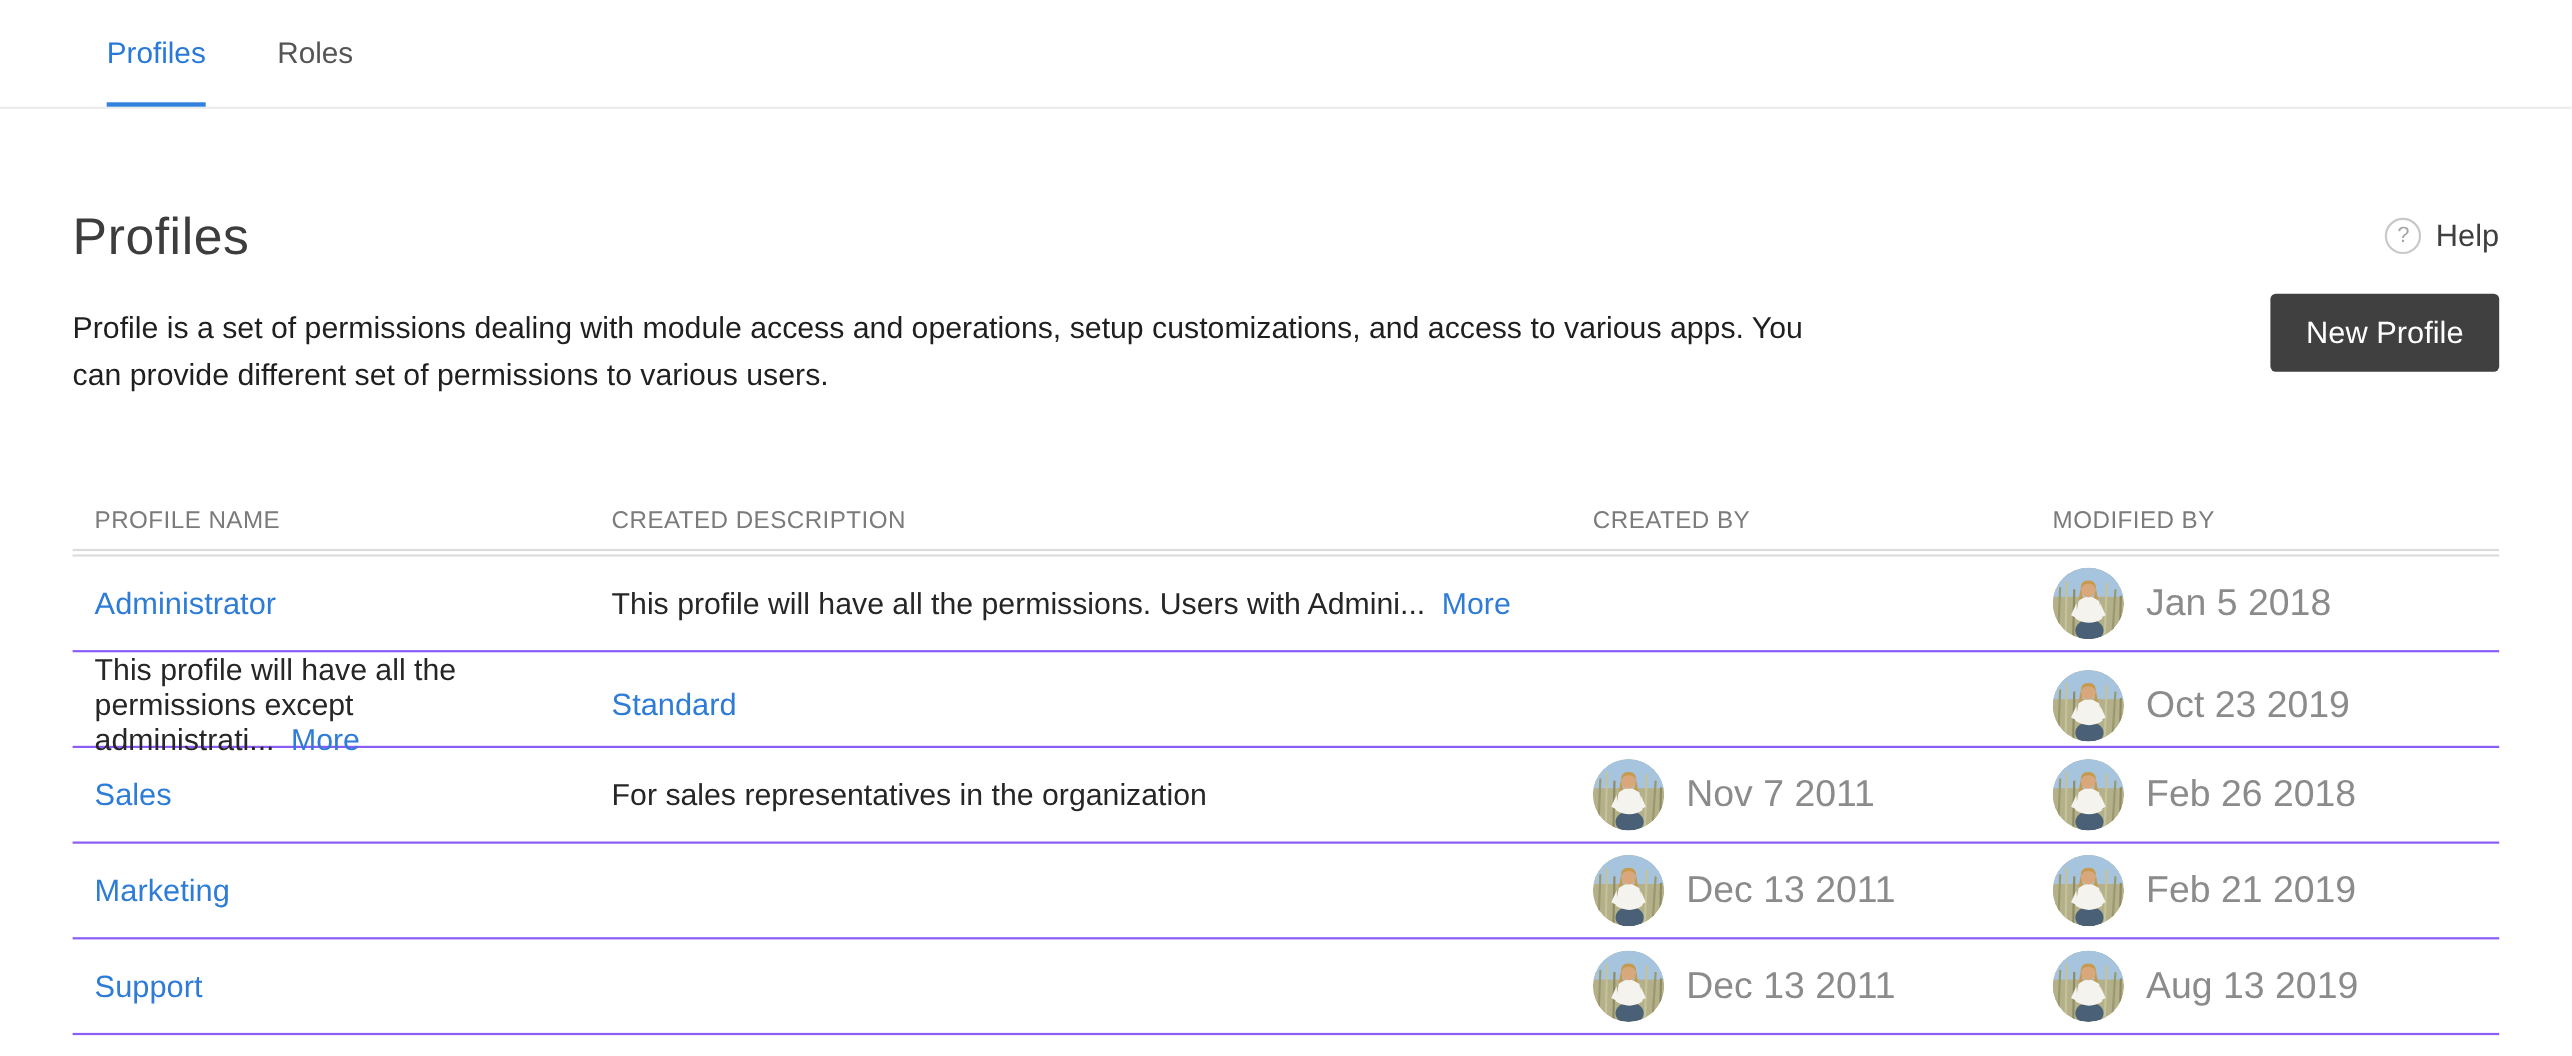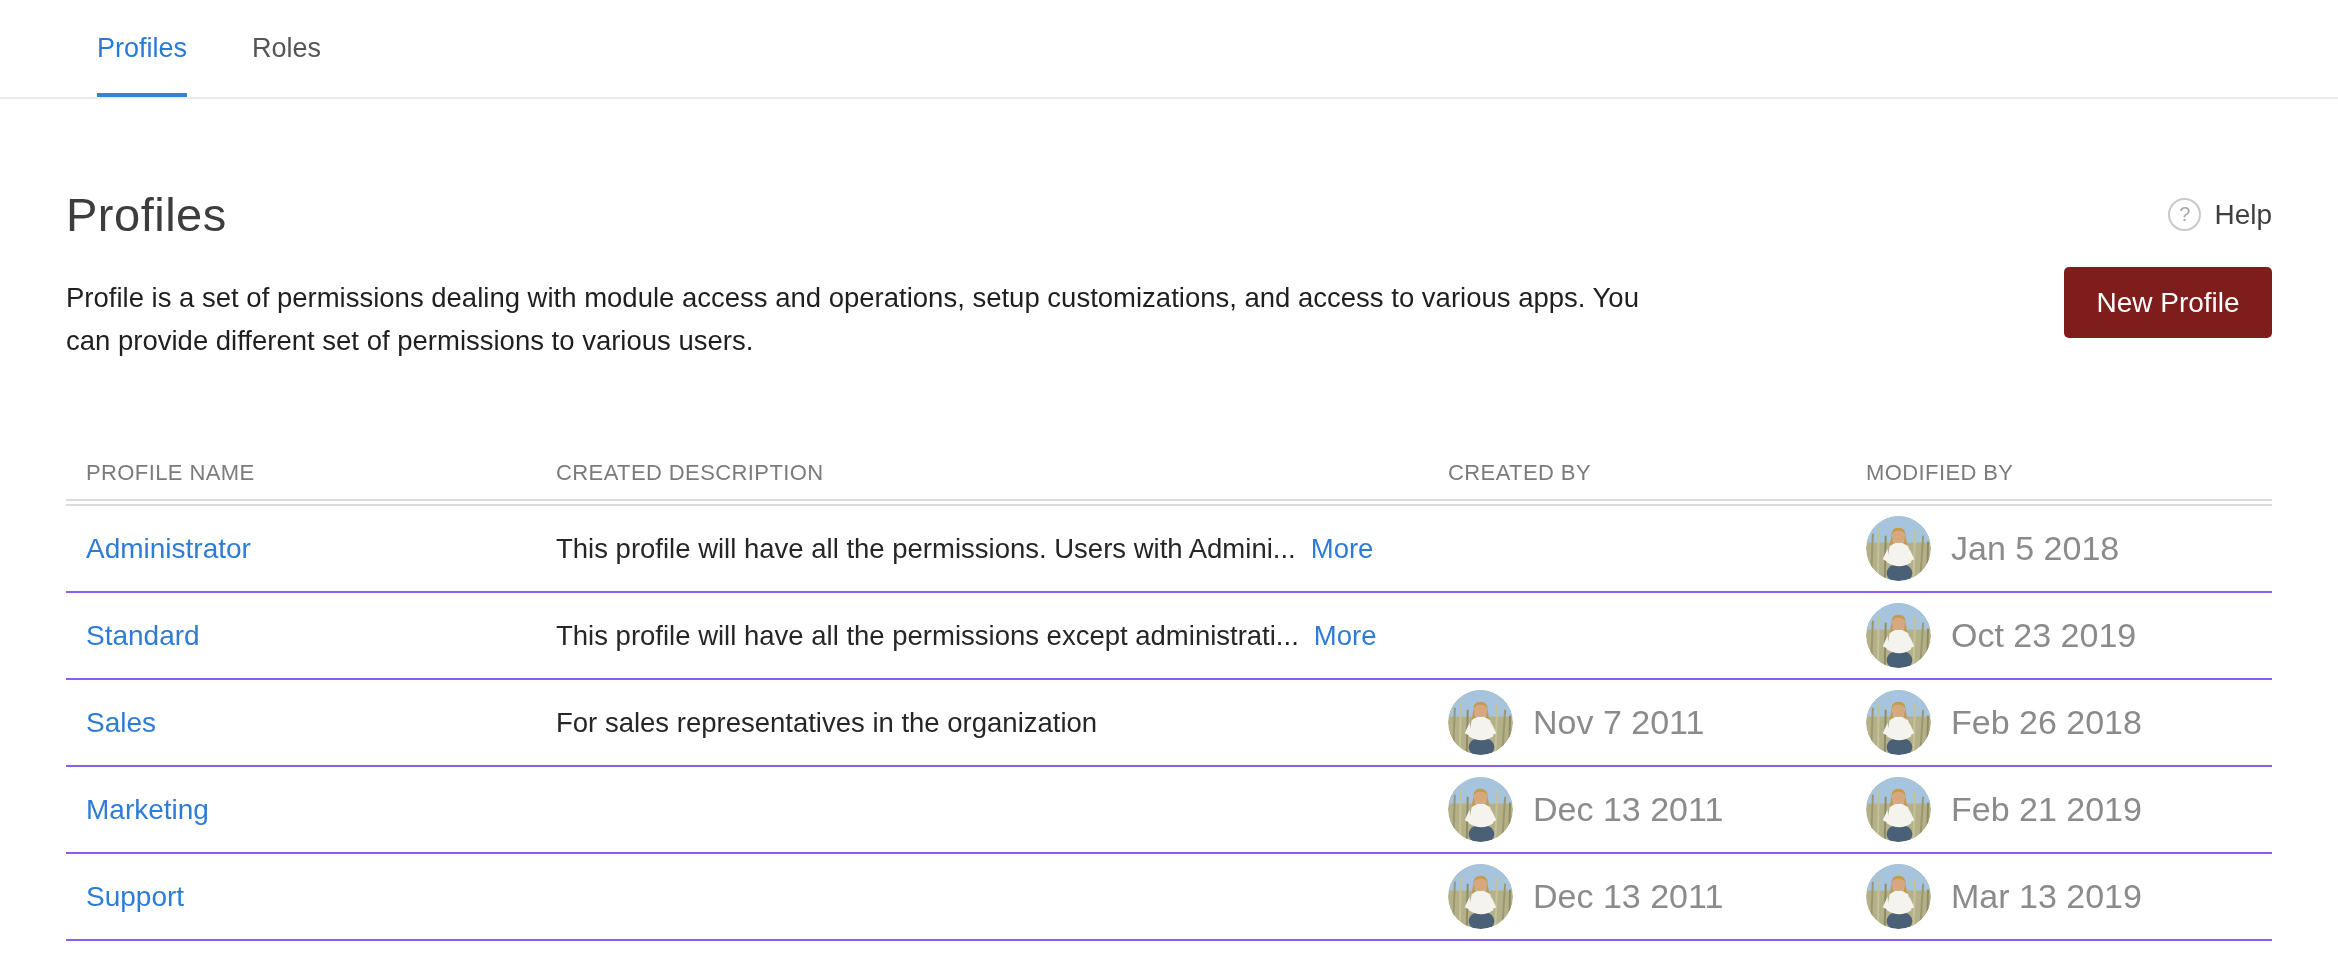--- a/index.html
+++ b/index.html
@@ -17,21 +17,21 @@
 
   .header-row { margin-top: 88px; display: flex; justify-content: space-between; align-items: center; }
   .page-title { font-size: 47px; font-weight: 300; color: #3d3d3d; letter-spacing: 0.5px; }
   .help { display: flex; align-items: center; gap: 13px; cursor: pointer; }
   .help-circle { width: 33px; height: 33px; border: 2px solid #c9c9c9; border-radius: 50%; color: #a5a5a5;
                  font-size: 20px; display: flex; align-items: center; justify-content: center; }
   .help-label { font-size: 28px; color: #3f3f3f; }
 
   .intro-row { margin-top: 34px; display: flex; justify-content: space-between; align-items: flex-start; }
   .description { font-size: 27.5px; line-height: 43px; color: #1f1f1f; max-width: 1760px; }
-  .btn-primary { margin-top: -9px; width: 208px; height: 71px; background: #7f1d1d; border: none; border-radius: 5px;
+  .btn-primary { margin-top: -9px; width: 208px; height: 71px; background: #404040; border: none; border-radius: 5px;
                  color: #ffffff; font-size: 28px; font-family: inherit; cursor: pointer; }
 
   
   .table { margin-top: 98px; }
   .grid-row { display: grid; grid-template-columns: 470px 892px 418px 1fr; align-items: center; padding-left: 20px; }
   .thead { padding-bottom: 13px; }
   .th { font-size: 22px; color: #7b7b7b; letter-spacing: 0.4px; }
   .thead-divider { height: 7px; border-top: 2px solid #dcdcdc; border-bottom: 2px solid #dcdcdc; }
   .row { height: 87px; border-bottom: 2px solid #8b5cf6; }
   .link { color: #2e7cd6; text-decoration: none; cursor: pointer; }
@@ -118,26 +118,26 @@
     </div>
     <div class="cell user-cell modified">
       <svg class="avatar" viewBox="0 0 66 66">
               <use href="#avatar-woman"></use>
             </svg>
       <span class="date">Jan 5 2018</span>
     </div>
   </div>
 
   <div class="grid-row row">
+    <div class="cell desc-cell">
+      <span>This profile will have all the permissions except administrati...</span><a href="#" class="link more">More</a>
+    </div>
     <div class="cell name-cell">
       <a href="#" class="link">Standard</a>
     </div>
-    <div class="cell desc-cell">
-      <span>This profile will have all the permissions except administrati...</span><a href="#" class="link more">More</a>
-    </div>
     <div class="cell user-cell created empty">
       
       
     </div>
     <div class="cell user-cell modified">
       <svg class="avatar" viewBox="0 0 66 66">
               <use href="#avatar-woman"></use>
             </svg>
       <span class="date">Oct 23 2019</span>
     </div>
@@ -195,19 +195,19 @@
     <div class="cell user-cell created">
       <svg class="avatar" viewBox="0 0 66 66">
               <use href="#avatar-woman"></use>
             </svg>
       <span class="date">Dec 13 2011</span>
     </div>
     <div class="cell user-cell modified">
       <svg class="avatar" viewBox="0 0 66 66">
               <use href="#avatar-woman"></use>
             </svg>
-      <span class="date">Mar 13 2019</span>
+      <span class="date">Aug 13 2019</span>
     </div>
   </div>
 </div>
   </div>
 
 </div>
 
 </body></html>

